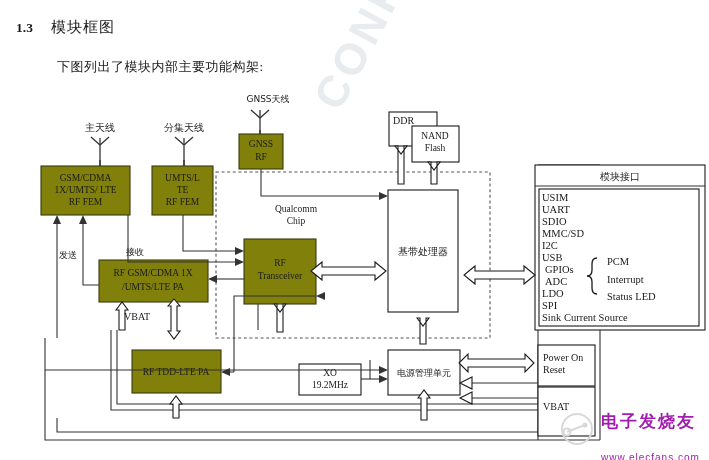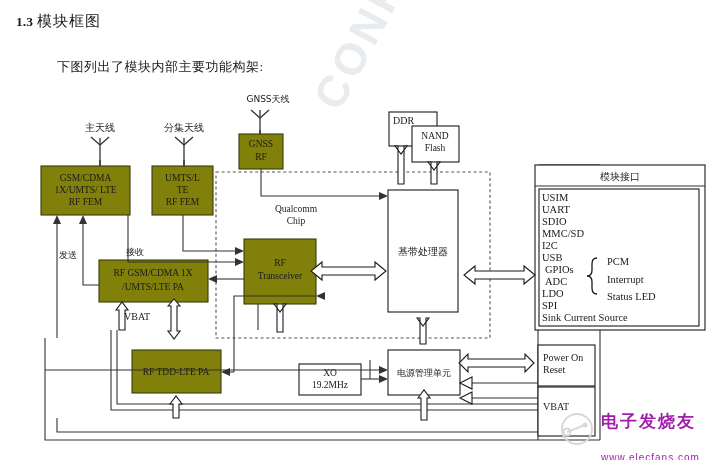--- a/index.html
+++ b/index.html
@@ -1,20 +1,20 @@
 <!DOCTYPE html>
 <html><head>
 <meta charset="utf-8">
 <style>
   html,body{margin:0;padding:0;background:#fff;}
   body{width:709px;height:460px;overflow:hidden;
        font-family:"Liberation Serif","DejaVu Serif",serif;color:#1a1a1a;}
   #page{position:relative;width:709px;height:460px;background:#fff;}
 
-  .hdr{position:absolute;left:16px;top:12px;display:flex;align-items:baseline;gap:4px;text-align:center;}
+  .hdr{position:absolute;left:16px;top:18px;display:flex;align-items:baseline;gap:18px;text-align:center;}
   .hdr .num{font-family:"Liberation Serif",serif;font-weight:bold;font-size:13.5px;color:#1a1a1a;}
   .hdr .ttl{font-family:"DejaVu Sans","Liberation Sans",sans-serif;font-weight:normal;font-size:15px;letter-spacing:1px;}
 
   .intro{position:absolute;left:57px;top:58px;font-size:13px;
          font-family:Liberation Serif, serif;letter-spacing:.5px;}
 
   svg{position:absolute;left:0;top:0;}
   .blk-fill{fill:#80800a;stroke:#3a3a10;stroke-width:1.1;}
   .wht-fill{fill:#ffffff;stroke:#1a1a1a;stroke-width:1.1;}
   .ln{stroke:#333;stroke-width:1.1;fill:none;}

